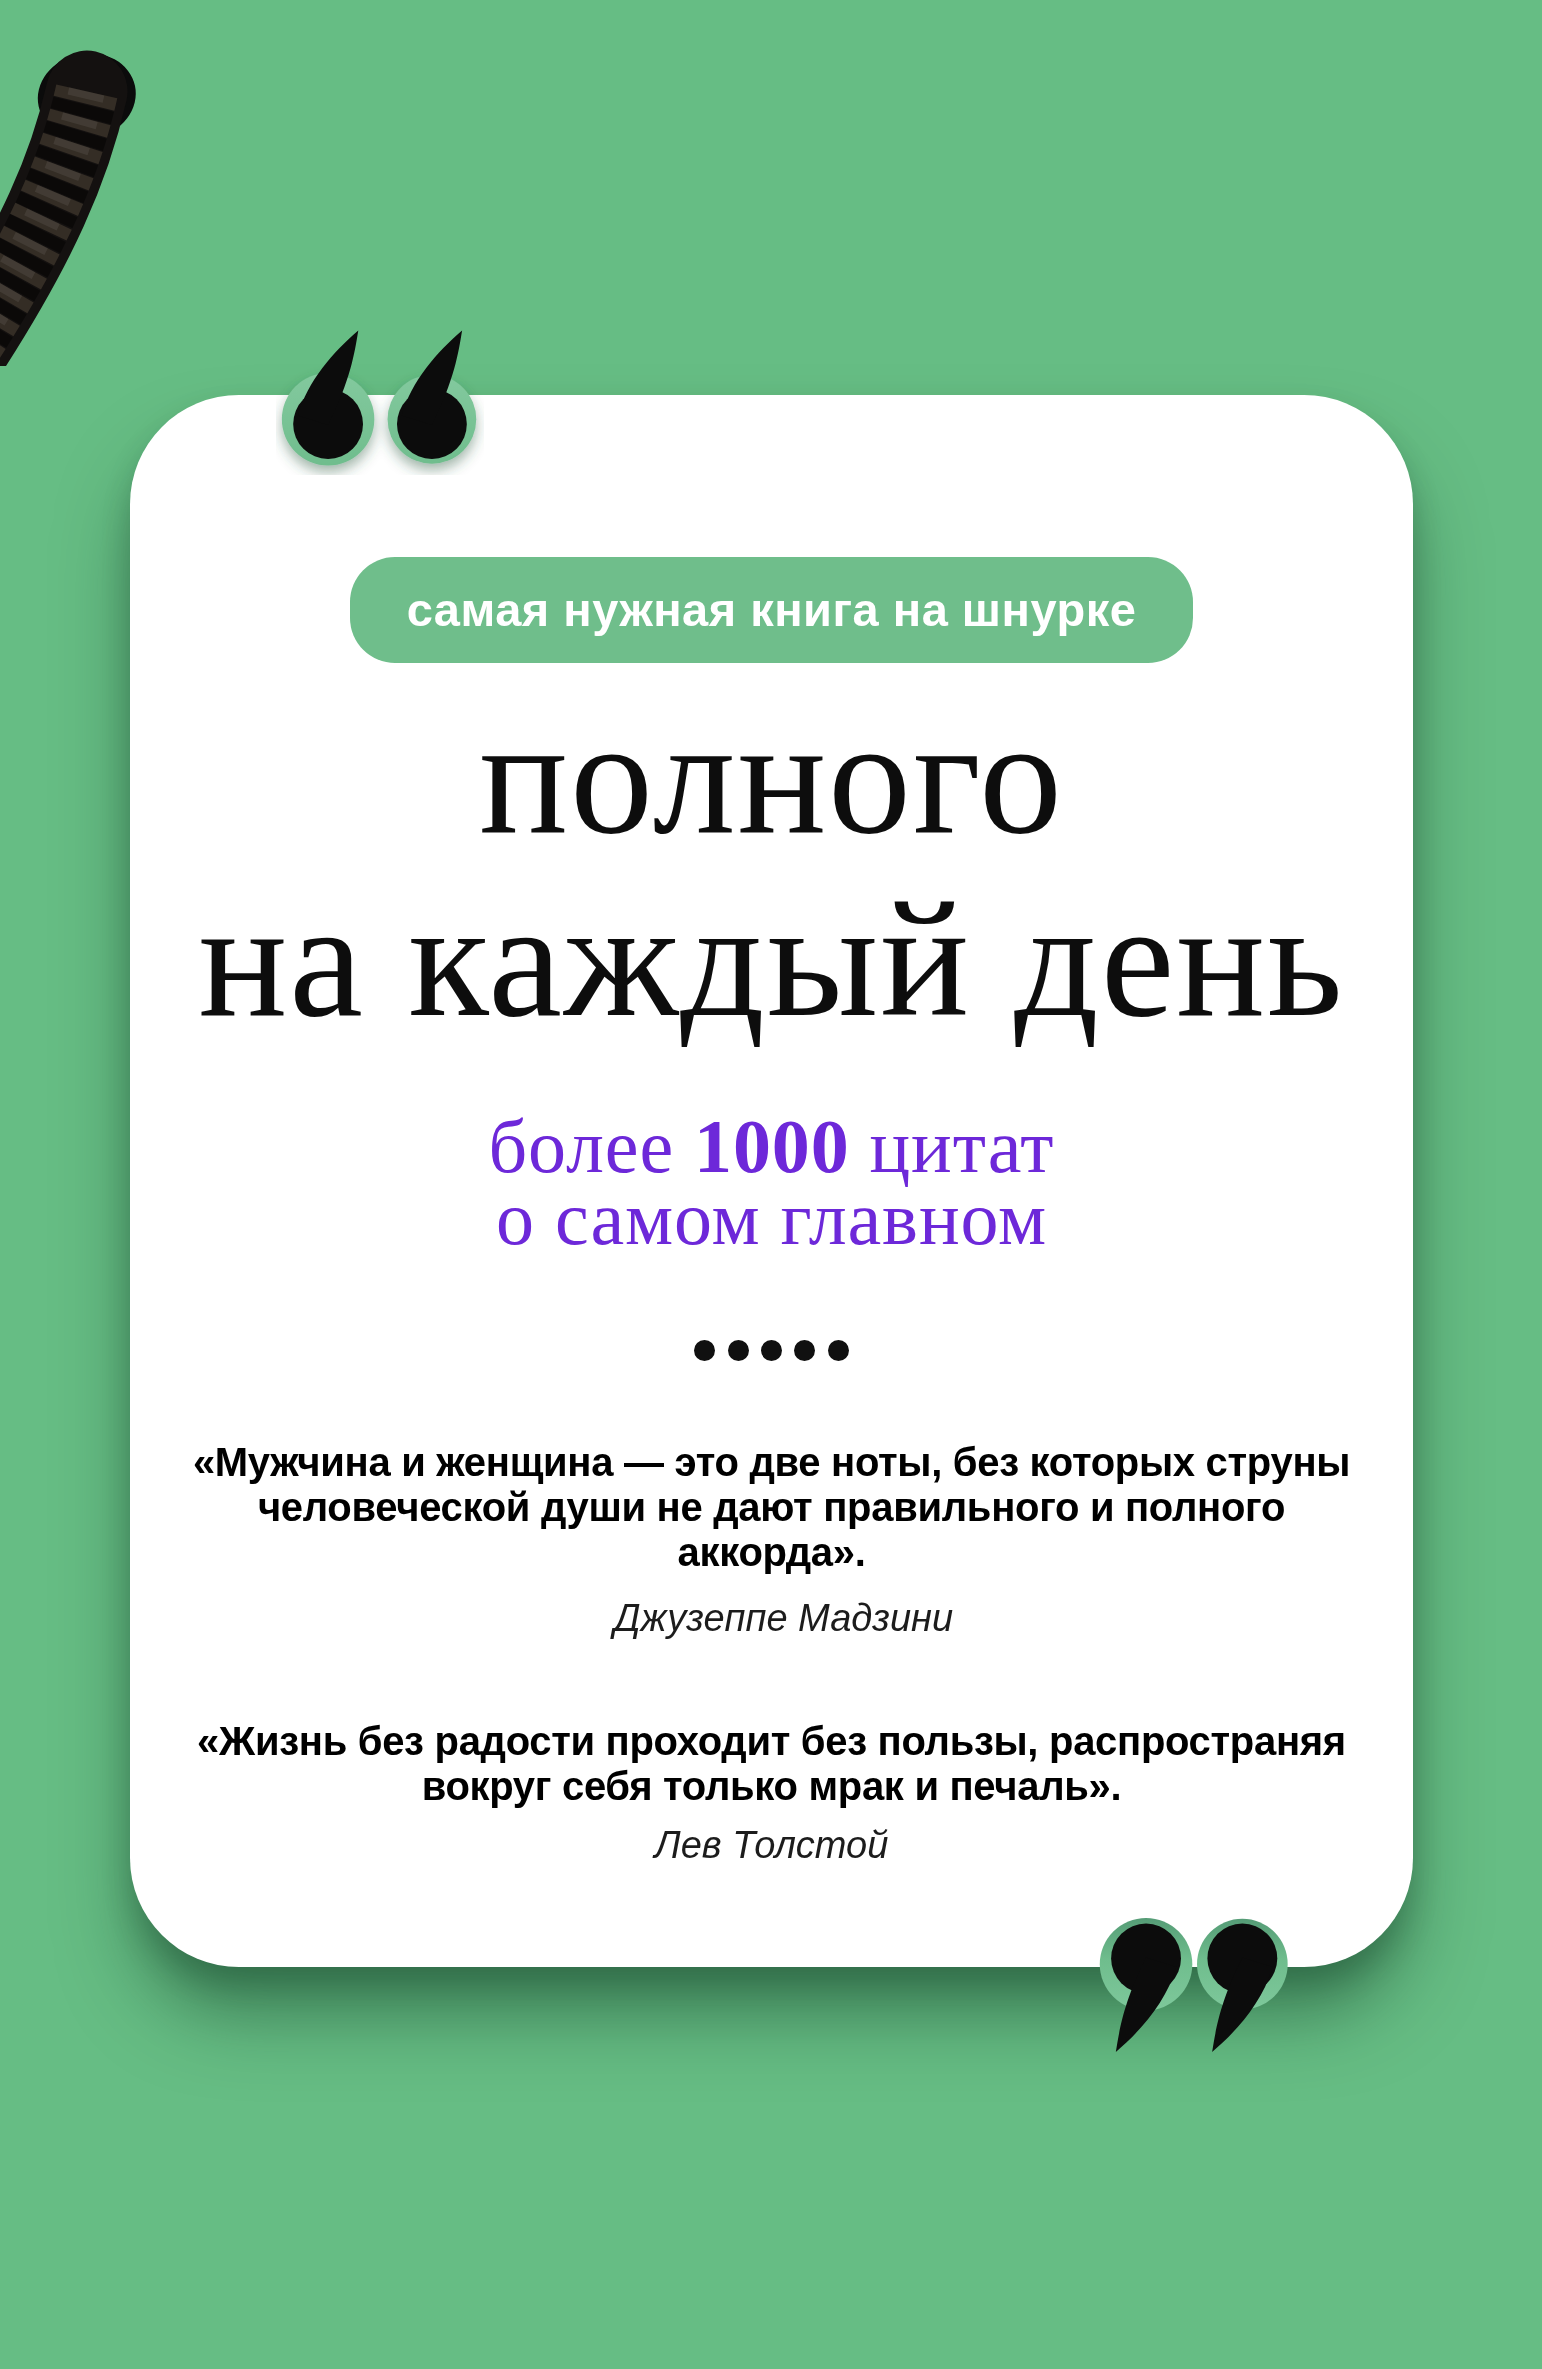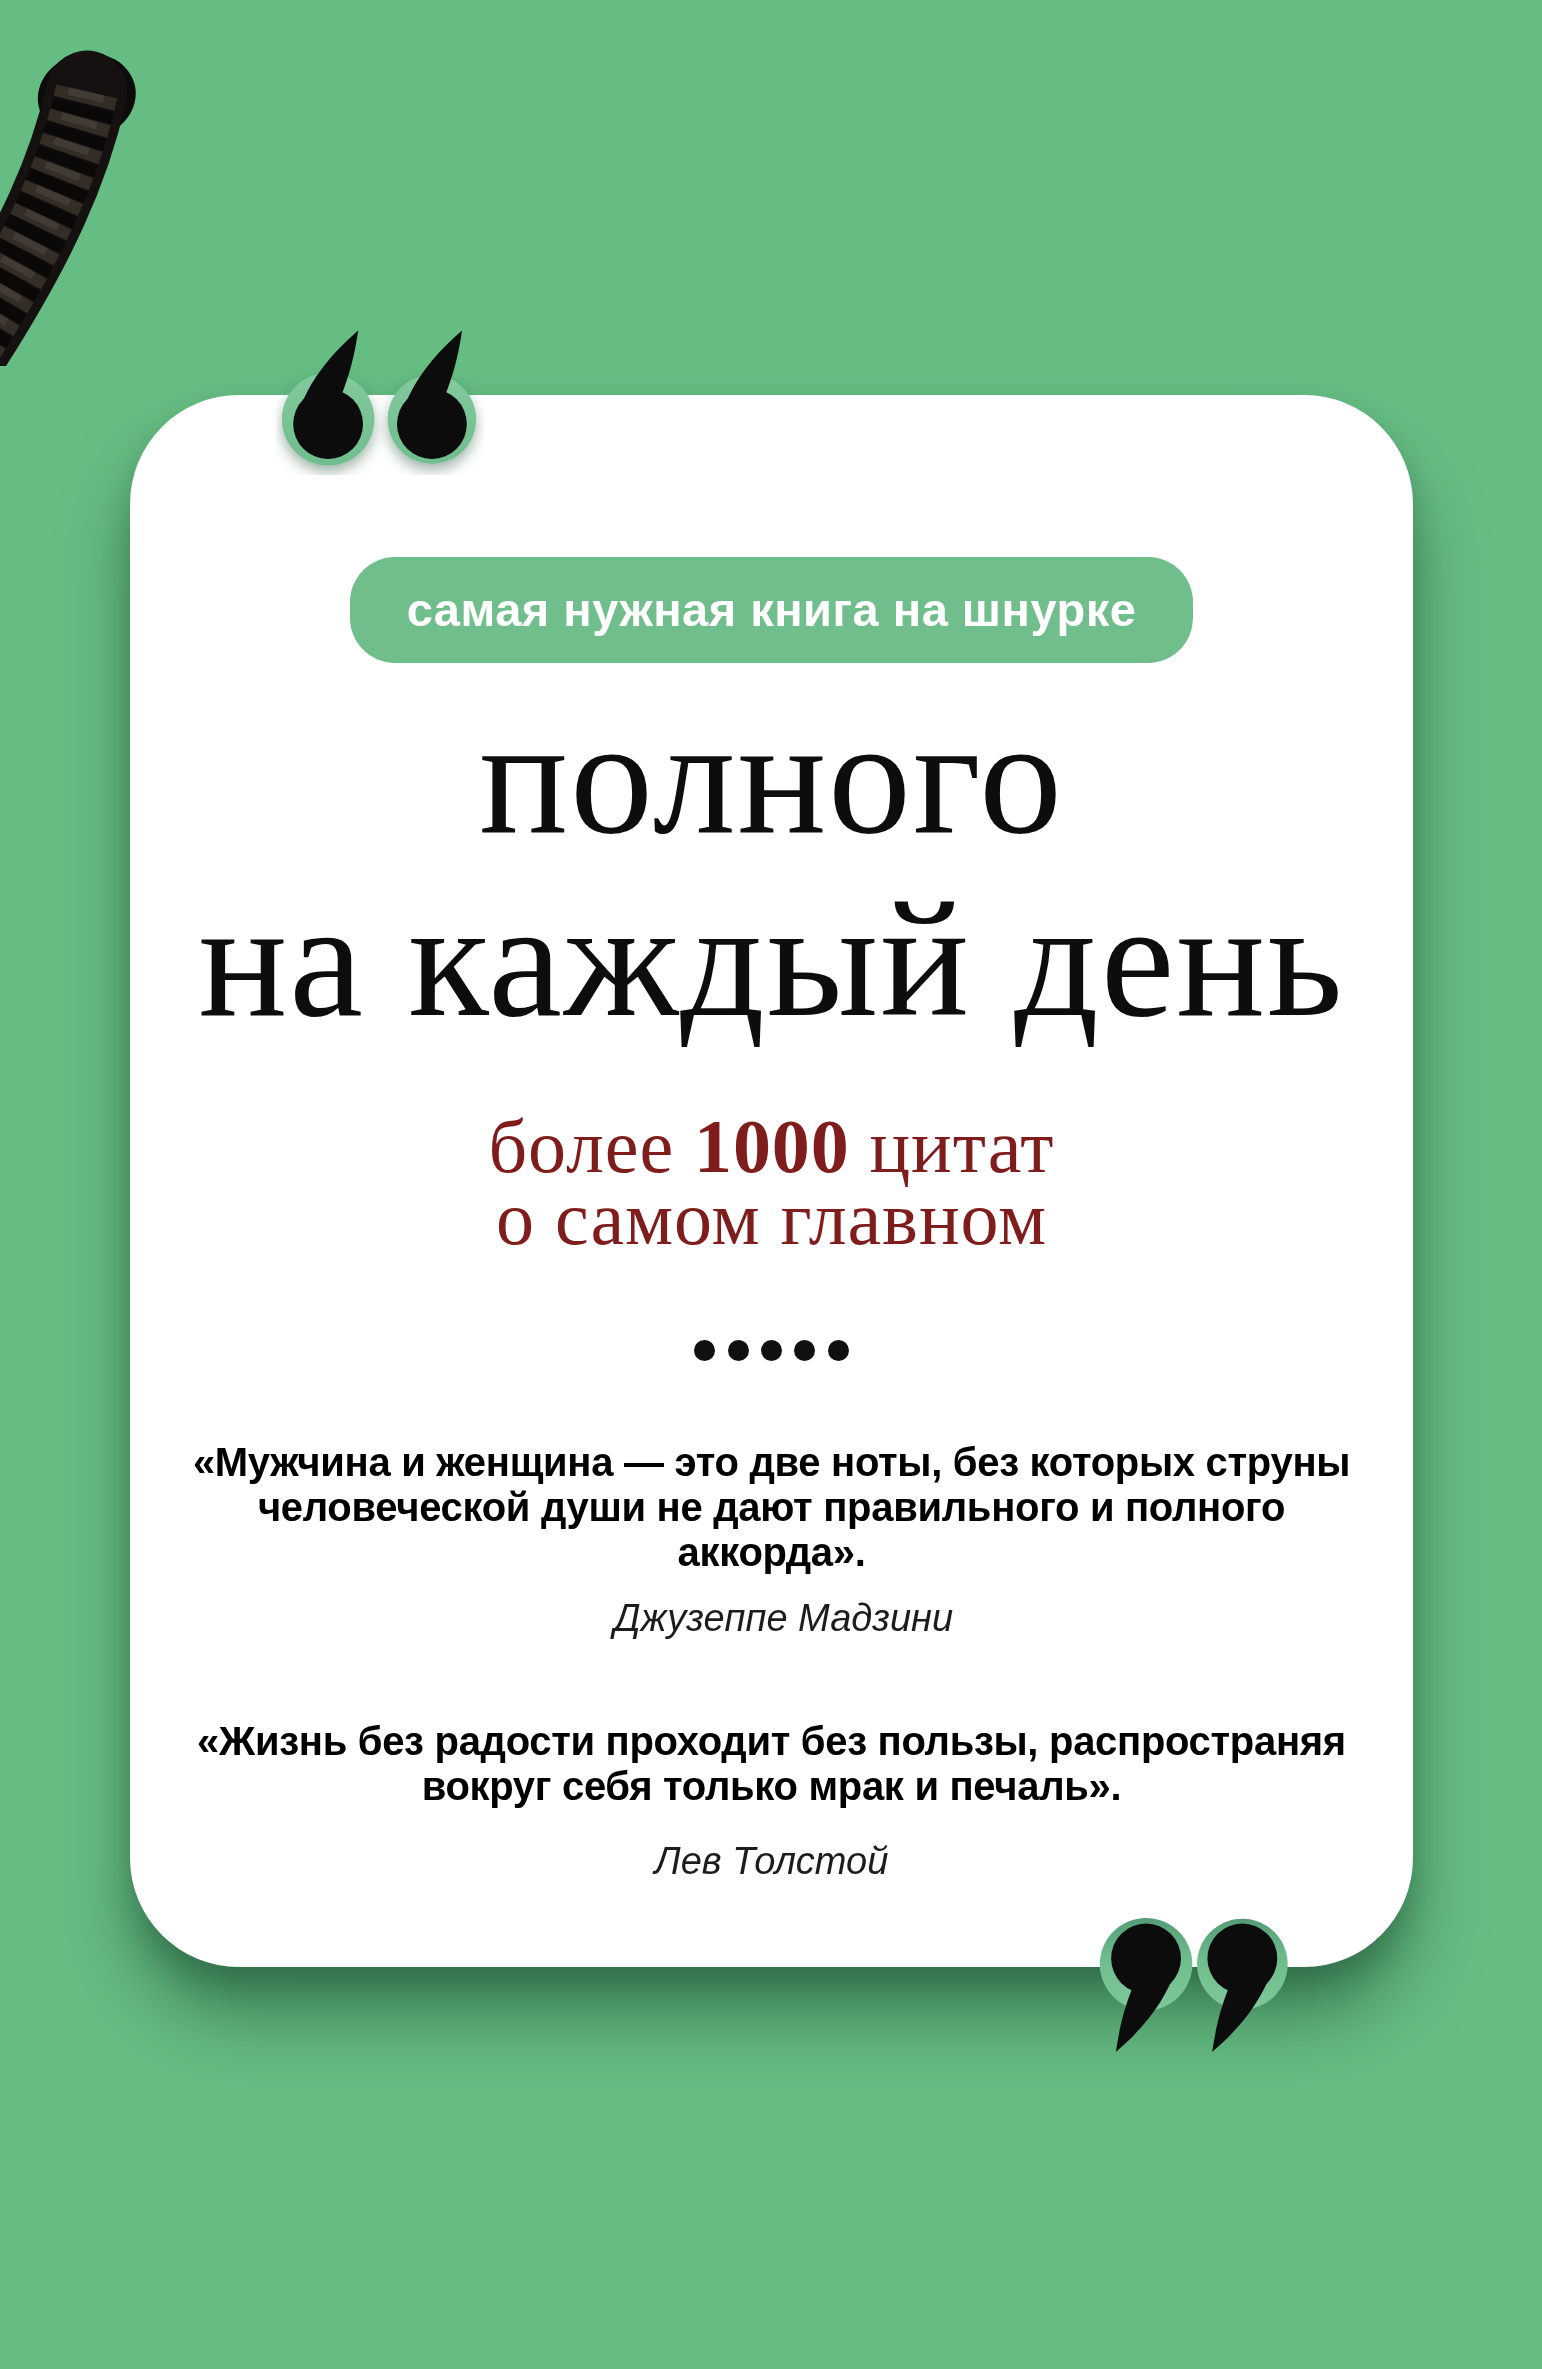--- a/index.html
+++ b/index.html
@@ -21,34 +21,34 @@
   .card .abs{position:absolute;left:0;right:0;text-align:center;}
 
   .badge-row{top:162px;}
   .badge{display:inline-block;height:90px;line-height:90px;padding:8px 57px;border-radius:45px;
          background:#6fbe8b;color:#ffffff;font-size:47px;font-weight:600;letter-spacing:0.5px;}
 
   .title{top:290px;margin:0;font-family:"Liberation Serif",serif;font-weight:500;
          font-size:166px;line-height:1.1;letter-spacing:1.9px;color:#0d0d0d;}
 
   .subtitle{top:715px;font-family:"Liberation Serif",serif;font-size:76px;line-height:.95;
-            letter-spacing:0.9px;color:#7f1d1d;}
+            letter-spacing:0.9px;color:#6d28d9;}
   .subtitle b{font-weight:700;}
 
   .dots{top:945px;}
   .dots i{display:inline-block;width:21px;height:21px;margin:0 6.2px;border-radius:50%;
           background:#101010;}
 
   .quote-text{font-weight:700;font-size:40px;line-height:45px;letter-spacing:-0.3px;color:#000000;}
   .quote-text div{white-space:nowrap;}
   .q1{top:1045px;}
   .q2{top:1324px;}
   .author{font-style:italic;font-size:38px;line-height:42px;color:#1c1c1c;}
   .a1{top:1202px;margin-left:24px;}
-  .a2{top:1429px;margin-top:16px;}
+  .a2{top:1429px;}
 </style>
 </head>
 <body>
 
 <div class="page">
 
   <svg class="rope" width="218" height="322" viewBox="0 0 230 340">
     <ellipse cx="100" cy="55" rx="52" ry="45" fill="#0b0b0b" transform="rotate(-12 100 55)"></ellipse>
     <path d="M100,50 C82,130 48,210 -30,330" fill="none" stroke="#141110" stroke-width="86" stroke-linecap="round"></path>
     <path d="M100,50 C82,130 48,210 -30,330" fill="none" stroke="#342d25" stroke-width="66" stroke-dasharray="13 15"></path>

